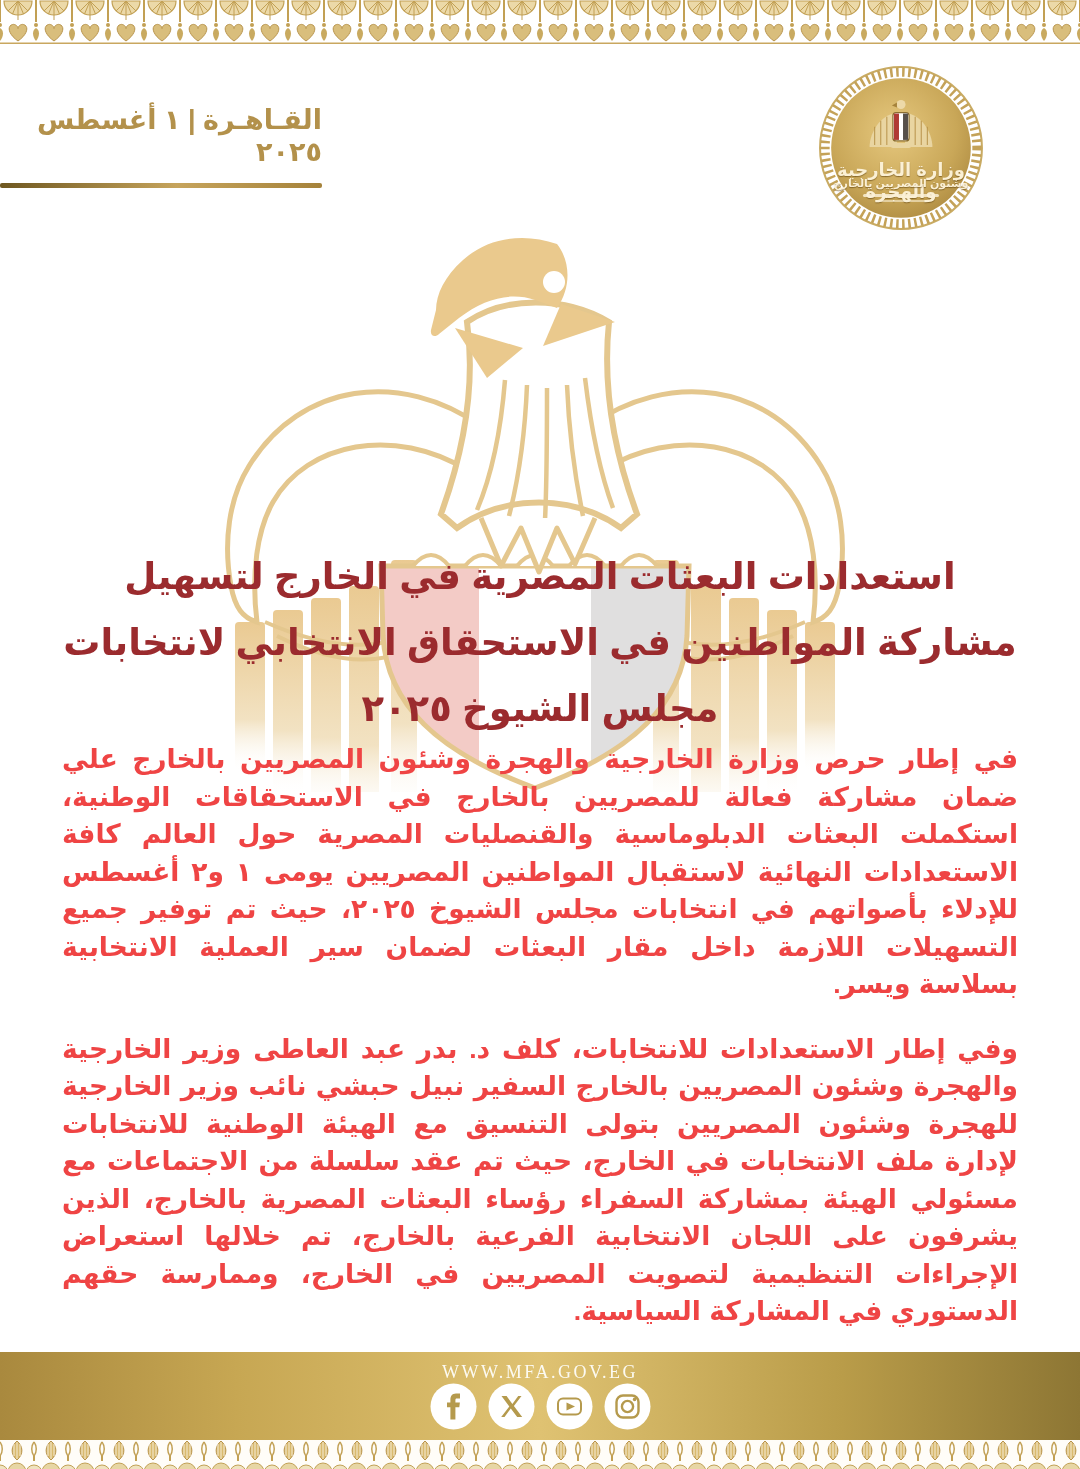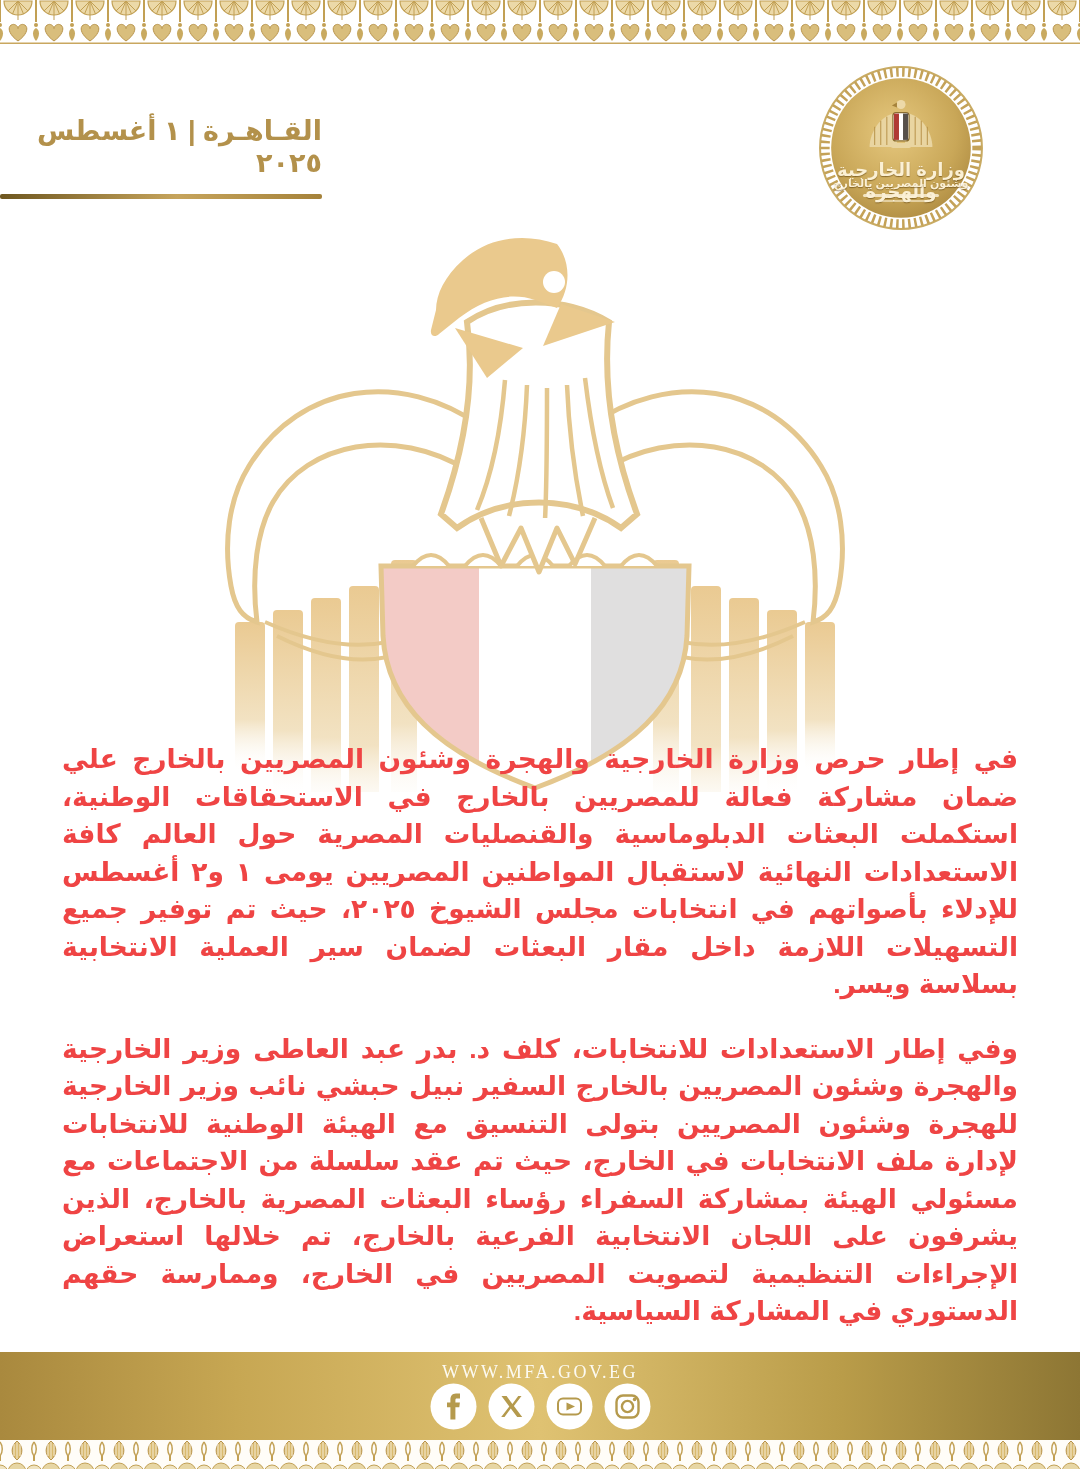--- a/index.html
+++ b/index.html
@@ -6,21 +6,21 @@
   html,body { background:#ffffff; }
   .page {
     position:relative; width:1080px; height:1469px; margin:0 auto;
     background:#ffffff; overflow:hidden;
     font-family:"Liberation Sans","DejaVu Sans",sans-serif;
   }
   
   .border-top { position:absolute; top:0; left:0; width:1080px; height:44px; display:block; }
   .border-bottom { position:absolute; top:1440px; left:0; width:1080px; height:29px; display:block; }
   
-  .dateline { position:absolute; top:115px; left:0; width:322px; direction:rtl; z-index:2; }
+  .dateline { position:absolute; top:104px; left:0; width:322px; direction:rtl; z-index:2; }
   .date-text {
     text-align:right; padding-left:4px; color:#B3914B; font-size:27px; font-weight:bold;
     letter-spacing:0.5px;
   }
   .date-rule {
     margin-top:15px; height:5px; width:322px; border-radius:2px;
     background:linear-gradient(90deg,#6E5720 0%,#C6A45C 55%,#A5823A 100%);
   }
   
   .seal { position:absolute; top:64px; right:95px; width:168px; height:168px; z-index:2; }
@@ -200,20 +200,21 @@
     <path d="M276,288 L296,336 L316,298 L334,342 L352,298 L370,334 L390,288" fill="#ffffff" stroke="#E4C78E" stroke-width="5" stroke-linejoin="round"></path>
 
     <g>
       <path d="M352,14 C318,2 282,8 258,30 C240,46 231,64 231,80 L226,100 C225,106 230,108 234,104 L254,88 C280,68 306,62 330,70 L352,78 C366,58 366,32 352,14 Z" fill="#EAC98D"></path>
       <circle cx="349" cy="52" r="11" fill="#ffffff"></circle>
       <path d="M356,74 L410,92 L338,116 Z" fill="#EAC98D"></path>
       <path d="M250,98 L318,118 L282,148 Z" fill="#EAC98D"></path>
     </g>
   </svg>
 
+  <h1 class="headline">استعدادات البعثات المصرية في الخارج لتسهيل مشاركة المواطنين في الاستحقاق الانتخابي لانتخابات مجلس الشيوخ ٢٠٢٥</h1>
 
   <div class="bodytext">
     <p>في إطار حرص وزارة الخارجية والهجرة وشئون المصريين بالخارج علي ضمان مشاركة فعالة للمصريين بالخارج في الاستحقاقات الوطنية، استكملت البعثات الدبلوماسية والقنصليات المصرية حول العالم كافة الاستعدادات النهائية لاستقبال المواطنين المصريين يومى ١ و٢ أغسطس للإدلاء بأصواتهم في انتخابات مجلس الشيوخ ٢٠٢٥، حيث تم توفير جميع التسهيلات اللازمة داخل مقار البعثات لضمان سير العملية الانتخابية بسلاسة ويسر.</p>
     <p>وفي إطار الاستعدادات للانتخابات، كلف د. بدر عبد العاطى وزير الخارجية والهجرة وشئون المصريين بالخارج السفير نبيل حبشي نائب وزير الخارجية للهجرة وشئون المصريين بتولى التنسيق مع الهيئة الوطنية للانتخابات لإدارة ملف الانتخابات في الخارج، حيث تم عقد سلسلة من الاجتماعات مع مسئولي الهيئة بمشاركة السفراء رؤساء البعثات المصرية بالخارج، الذين يشرفون على اللجان الانتخابية الفرعية بالخارج، تم خلالها استعراض الإجراءات التنظيمية لتصويت المصريين في الخارج، وممارسة حقهم الدستوري في المشاركة السياسية.</p>
   </div>
 
   <div class="footer-band">
     <div class="footer-url">WWW.MFA.GOV.EG</div>
     <div class="social-row">
       <svg class="sic" viewBox="0 0 47 47" xmlns="http://www.w3.org/2000/svg">

